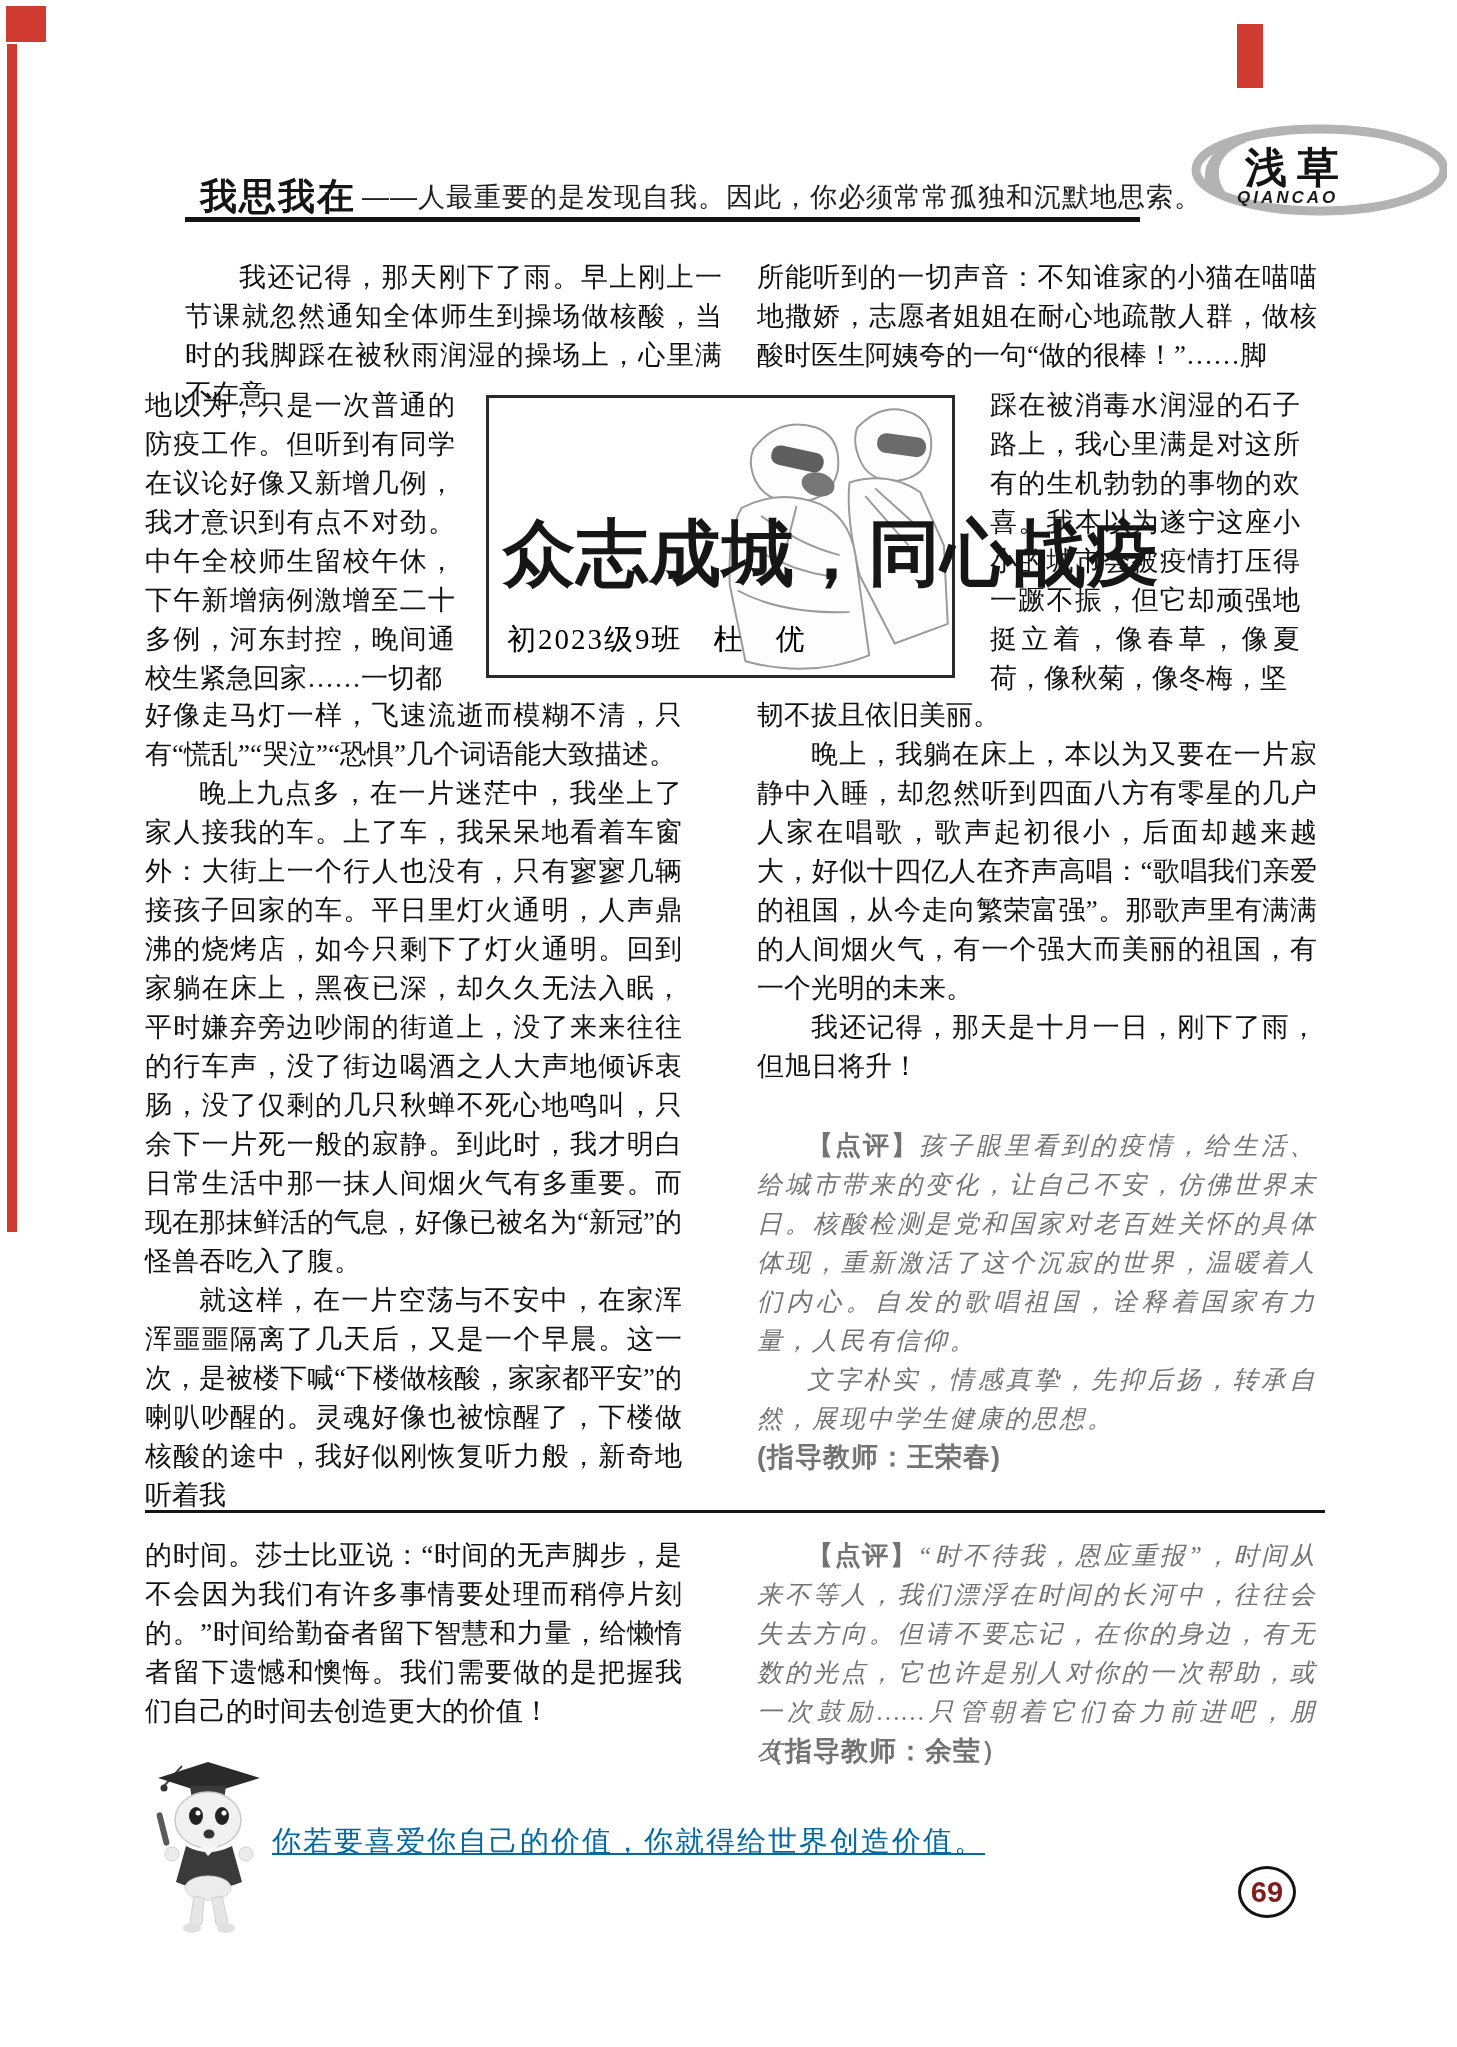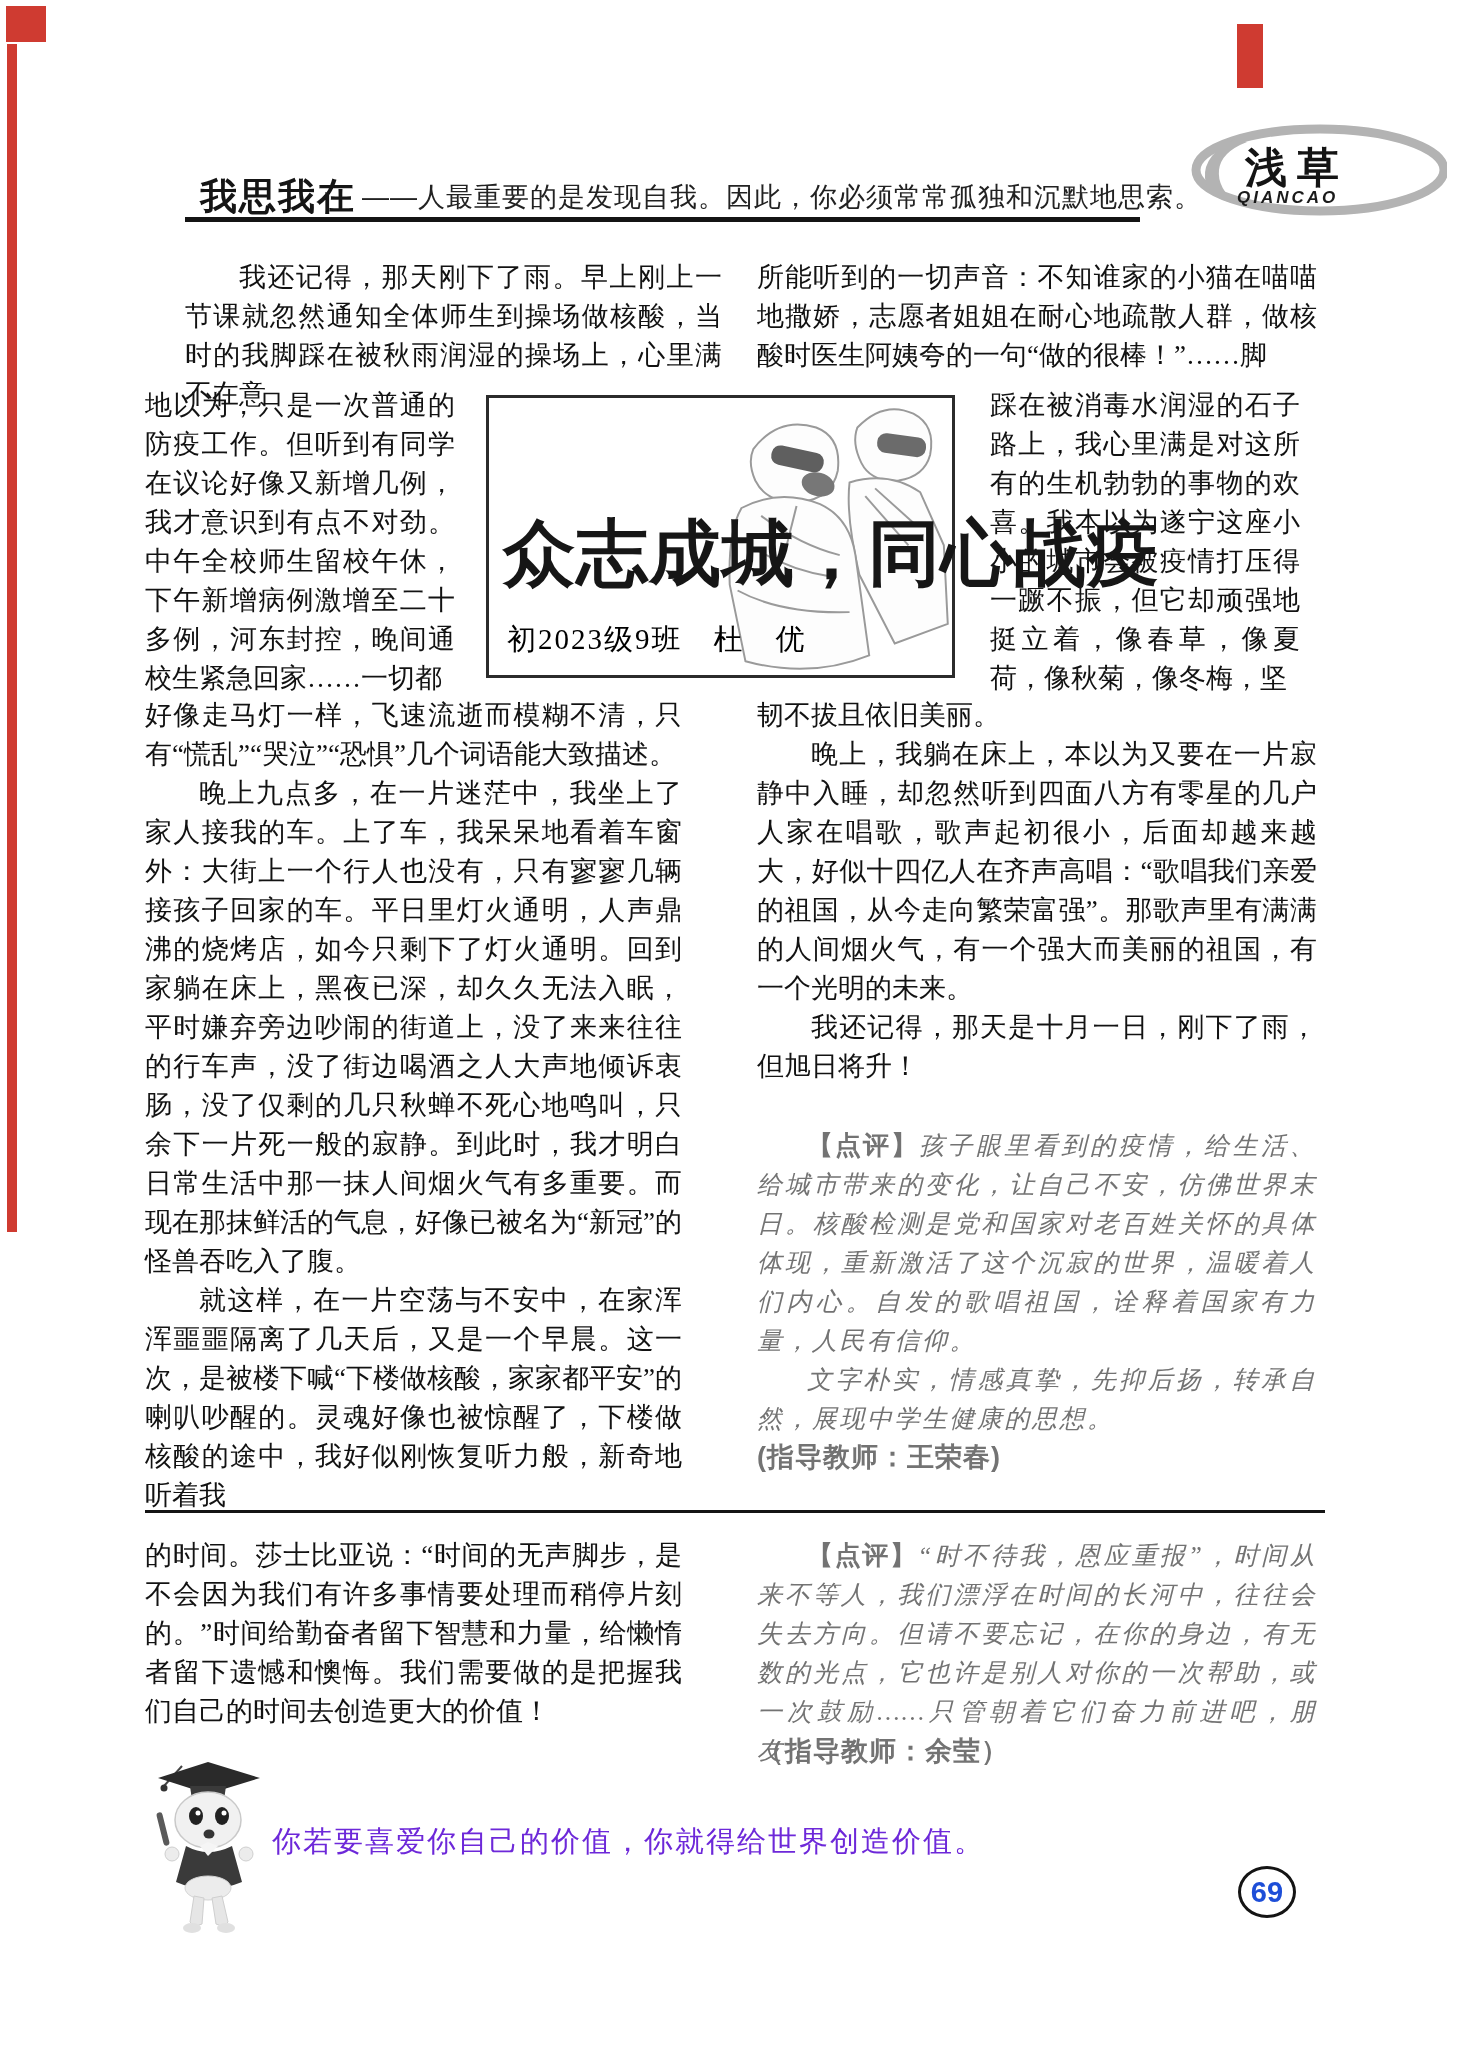--- a/index.html
+++ b/index.html
@@ -24,24 +24,24 @@
   .byl{font-size:29px;letter-spacing:2px;color:#000000;z-index:3;}
   
   .cmt{font-size:25px;line-height:39px;letter-spacing:2.5px;font-style:italic;text-align:justify;color:#737373;}
   .cmt p{margin:0;padding:0;}
   .cmt strong{font-style:normal;font-family:"Liberation Sans","DejaVu Sans",sans-serif;
               font-size:26px;letter-spacing:1px;font-weight:bold;}
   .teach{font-style:normal;font-family:"Liberation Sans","DejaVu Sans",sans-serif;
          font-weight:bold;font-size:27px;letter-spacing:1px;text-align:left;padding-right:12px;}
   
   .motto{font-family:"Liberation Sans","DejaVu Sans",sans-serif;font-size:29px;
-         letter-spacing:2px;color:#6d28d9;white-space:nowrap;}
+         letter-spacing:2px;color:#0369a1;white-space:nowrap;text-decoration:underline;}
   .pageno{width:52px;height:46px;border:3px solid #141414;border-radius:50%;
           display:flex;align-items:center;justify-content:center;
-          font-family:"Liberation Sans","DejaVu Sans",sans-serif;font-weight:bold;font-size:29px;color:#1d4ed8;}
+          font-family:"Liberation Sans","DejaVu Sans",sans-serif;font-weight:bold;font-size:29px;color:#7f1d1d;}
 </style>
 </head>
 <body>
 
 <div class="page">
 
   <div class="abs red" style="left:6px;top:6px;width:40px;height:36px;"></div>
   <div class="abs red" style="left:7px;top:44px;width:10px;height:1188px;"></div>
   <div class="abs red" style="left:1237px;top:24px;width:26px;height:64px;"></div>
 

